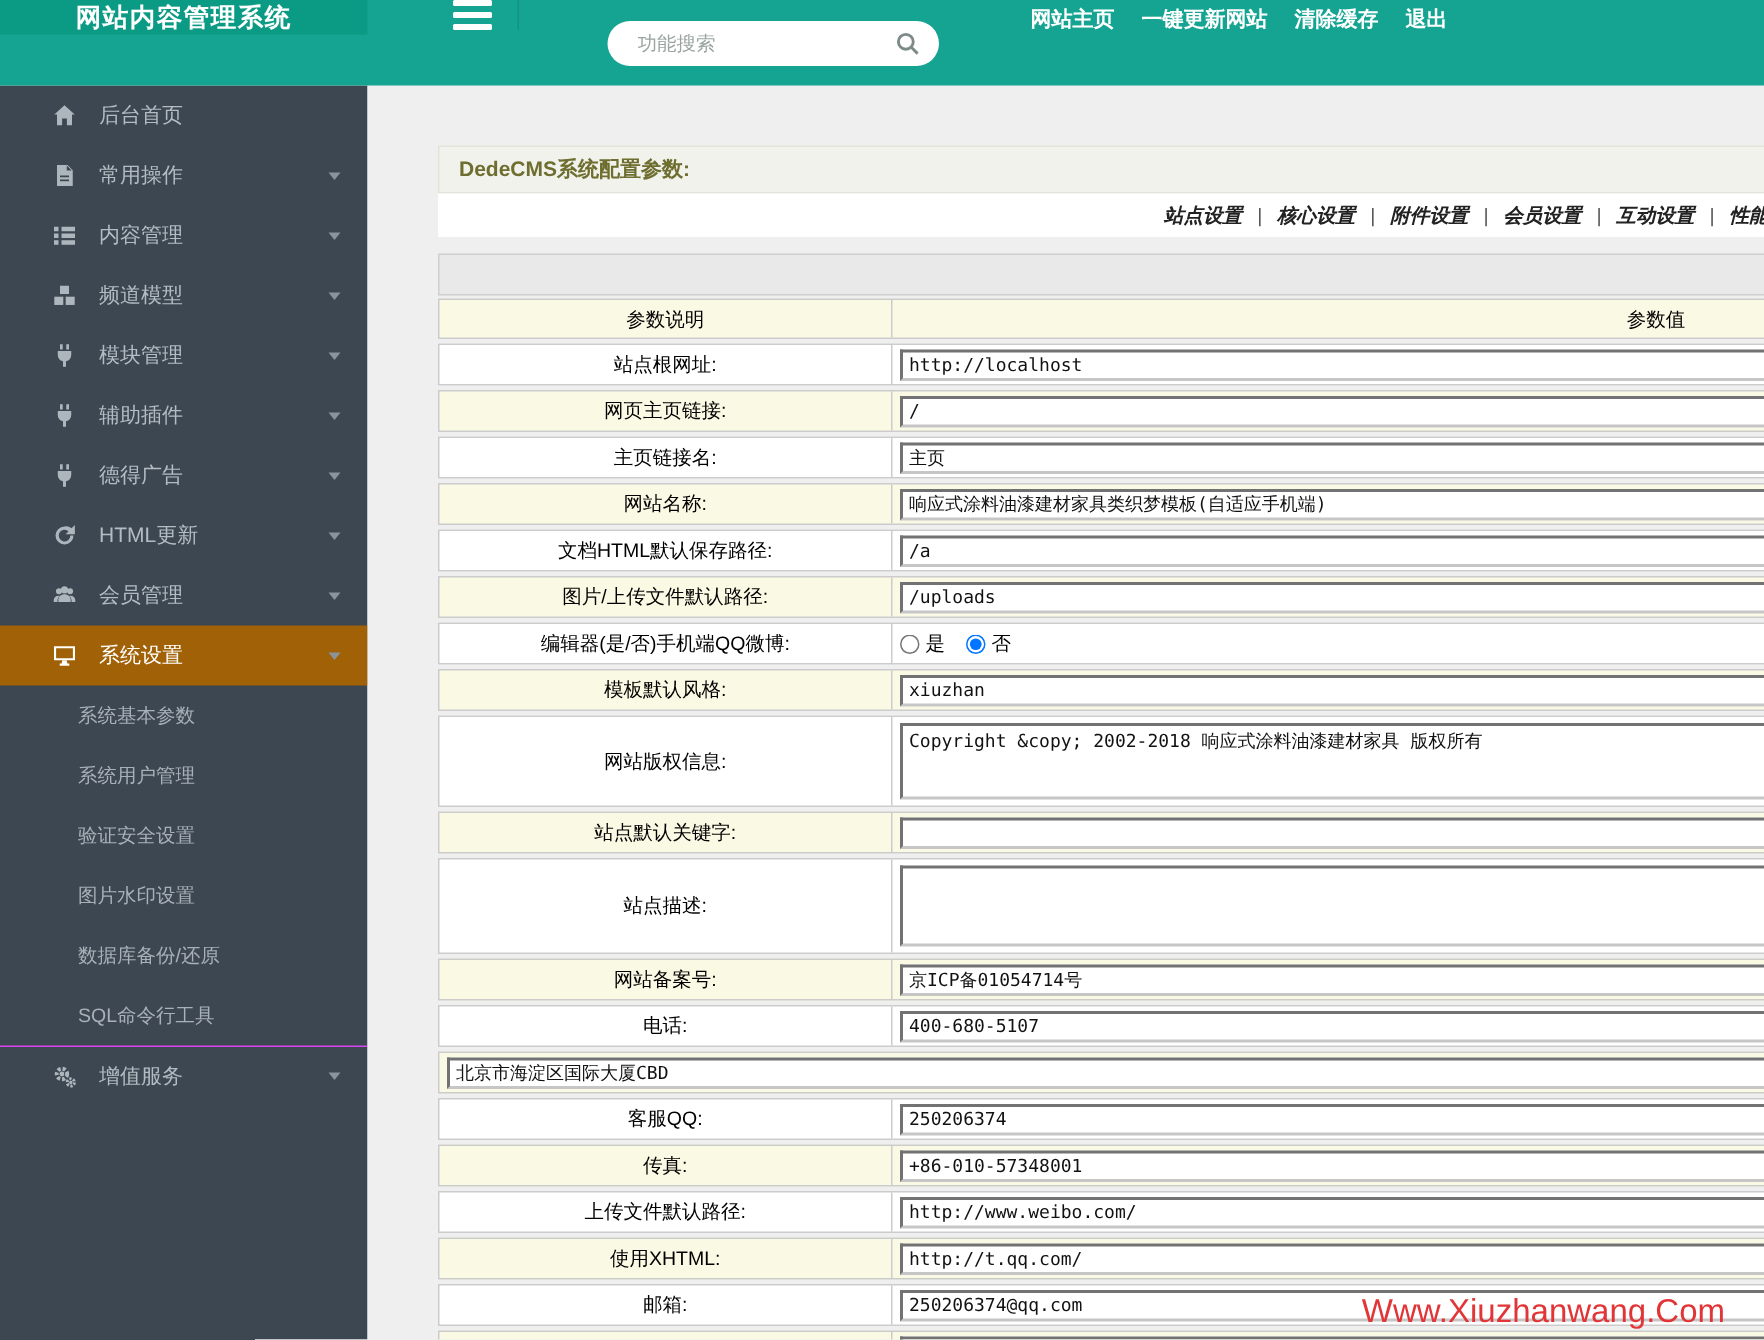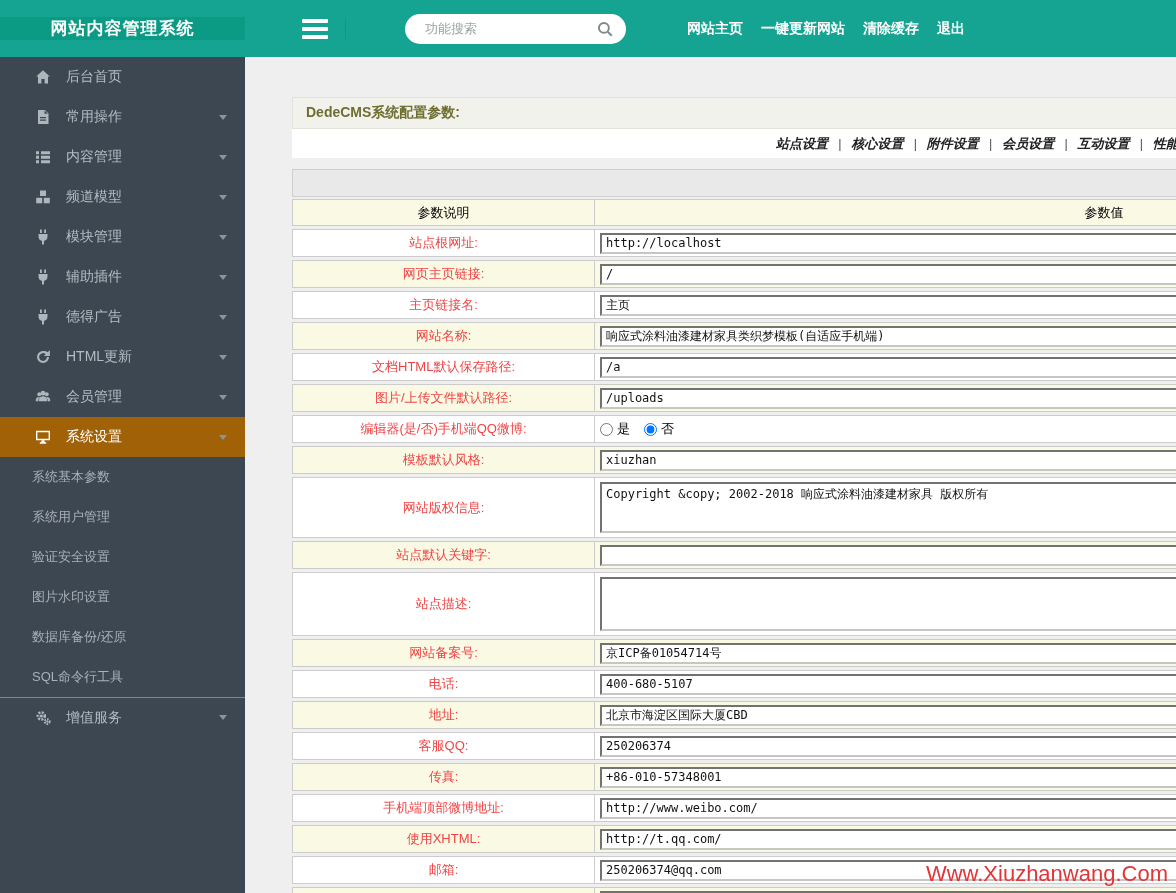--- a/index.html
+++ b/index.html
@@ -1,68 +1,68 @@
 <!DOCTYPE html>
 <html><head>
 <meta charset="utf-8">
 <style>
   * { margin:0; padding:0; box-sizing:border-box; }
   html,body { width:1176px; height:893px; overflow:hidden; }
   body { font-family:"Liberation Sans","DejaVu Sans",sans-serif; background:#efefef; position:relative; }
 
   
-  .topbar { position:absolute; top:0; left:0; width:1176px; height:57px; background:#15a492; display:flex; align-items:center; z-index:10;gap:39px; }
+  .topbar { position:absolute; top:0; left:0; width:1176px; height:57px; background:#15a492; display:flex; align-items:flex-start; z-index:10;gap:39px; }
   .logo { width:245px; background:#0b9b85; color:#fff; font-size:17px; font-weight:bold; display:flex; align-items:center; justify-content:center; letter-spacing:1px; }
   .burger-btn { width:62px; display:flex; align-items:center; justify-content:center; cursor:pointer; border-right:1px solid rgba(0,0,0,0.10); }
   .burger { display:flex; flex-direction:column; gap:4px; }
   .burger span { display:block; width:26px; height:4px; background:#fff; border-radius:1px; }
   .searchwrap { margin-left:20px; align-self:center; position:relative; }
   .search { width:221px; height:30px; border-radius:15px; border:none; background:#fff; padding:0 34px 0 20px; font-size:13px; color:#333; outline:none; }
   .search::placeholder { color:#9aa5a3; }
   .search-ic { position:absolute; right:12px; top:6px; width:18px; height:18px; color:#7c8a88; cursor:pointer; }
   .topnav { display:flex; align-items:center; margin-left:20px; gap:14px; }
   .topnav a { color:#fff; font-size:14px; font-weight:bold; text-decoration:none; padding:4px 2px; cursor:pointer; white-space:nowrap; }
 
   
   .sidebar { position:absolute; top:57px; left:0; width:245px; height:836px; background:#3d4751; color:#b3bcc3; }
   .side-item { height:40px; display:flex; align-items:center; padding:0 18px 0 34px; cursor:pointer; font-size:14px; position:relative; }
   .side-item .ic { width:18px; height:16px; margin-right:14px; color:#aeb6bd; flex:0 0 18px; }
   .side-item .lbl { flex:1; }
   .side-item .chev { width:0; height:0; border-left:4px solid transparent; border-right:4px solid transparent; border-top:5px solid #8b949c; margin-left:8px; }
   .side-item.active { background:#a16207; color:#fff; }
   .side-item.active .ic { color:#fff; }
-  .submenu .side-sub { height:40px; display:flex; align-items:center; padding-left:32px; font-size:13px; color:#a8b0b8; cursor:pointer; }
+  .submenu .side-sub { height:40px; display:flex; align-items:center; padding-left:52px; font-size:13px; color:#a8b0b8; cursor:pointer; }
   .side-item.footer-item { border-top:1px solid #d946ef; }
 
   
   .main { position:absolute; top:57px; left:245px; width:931px; height:836px; background:#efefef; padding:40px 0 0 47px; }
 
   .panel { width:1330px; }
   .panel-title { height:32px; background:#f2f2ed; border:1px solid #e3e3dc; display:flex; align-items:center; padding-left:13px; font-size:14px; font-weight:bold; color:#6e6e30; }
   .tabs-strip { height:29px; background:#ffffff; display:flex; align-items:center; white-space:nowrap; }
   .tabs { margin-left:484px; display:flex; align-items:center; }
   .tab { font-size:13px; color:#222; font-weight:bold; cursor:pointer;font-style:italic; }
   .tab + .tab::before { content:"|"; font-weight:normal; color:#555; margin:0 10px; }
 
   .toolbar-band { width:1322px; height:28px; background:#e9e9e9; border:1px solid #cfcfcf; margin-top:11px; }
 
   .ptable { width:1322px; margin-top:2px; }
   .thead { display:flex; height:27px; background:#faf9e4; border:1px solid #ccc; margin-bottom:3px; }
   .th1 { width:302px; border-right:1px solid #ccc; display:flex; align-items:center; justify-content:center; font-size:13px; color:#000; }
   .th2 { flex:1; display:flex; align-items:center; justify-content:center; font-size:13px; color:#000; }
   .trow { display:flex; min-height:28px; height:28px; border:1px solid #ccc; margin-bottom:3px; background:#fff; }
   .trow.cream { background:#faf9e4; }
-  .tlabel { width:302px; border-right:1px solid #ccc; display:flex; align-items:center; justify-content:center; font-size:13px; color:#ef4444; text-align:center; flex:0 0 302px; }
+  .tlabel { width:302px; border-right:1px solid #ccc; display:flex; align-items:center; justify-content:center; font-size:13px; color:#000000; text-align:center; flex:0 0 302px; }
   .tvalue { flex:1; display:flex; align-items:center; padding-left:5px; }
   .txt { width:944px; height:21px; border:2px inset #c6c6c6; background:#fff; font-family:"DejaVu Sans Mono","Liberation Mono",monospace; font-size:12px; color:#111; padding:1px 4px; outline:none; }
   textarea.txt { resize:none; height:50px; line-height:1.5; }
   .radio-label { display:flex; align-items:center; gap:4px; font-size:13px; color:#000; margin-right:14px; cursor:pointer; }
   .radio-label input { width:13px; height:13px; }
 
-  .watermark { position:fixed; right:8px; bottom:6px; font-size:22px; color:#e23537; z-index:50; }
+  .watermark { position:fixed; right:26px; bottom:6px; font-size:22px; color:#e23537; z-index:50; }
 </style>
 </head>
 <body>
 
 <div class="topbar">
   <div class="logo">网站内容管理系统</div>
   <div class="burger-btn">
     <div class="burger">
         <span></span>
         <span></span>
@@ -278,39 +278,38 @@
             <input type="text" class="txt" value="京ICP备01054714号" style="">
           </div>
         </div>
         <div class="trow">
           <div class="tlabel">电话:</div>
           <div class="tvalue">
             <input type="text" class="txt" value="400-680-5107" style="">
           </div>
         </div>
         <div class="trow cream">
-          <div class="tlabel">地址:</div>
           <div class="tvalue">
             <input type="text" class="txt" value="北京市海淀区国际大厦CBD" style="">
           </div>
         </div>
         <div class="trow">
           <div class="tlabel">客服QQ:</div>
           <div class="tvalue">
             <input type="text" class="txt" value="250206374" style="">
           </div>
         </div>
         <div class="trow cream">
           <div class="tlabel">传真:</div>
           <div class="tvalue">
             <input type="text" class="txt" value="+86-010-57348001" style="">
           </div>
         </div>
         <div class="trow">
-          <div class="tlabel">手机端顶部微博地址:</div>
+          <div class="tlabel">上传文件默认路径:</div>
           <div class="tvalue">
             <input type="text" class="txt" value="http://www.weibo.com/" style="">
           </div>
         </div>
         <div class="trow cream">
           <div class="tlabel">使用XHTML:</div>
           <div class="tvalue">
             <input type="text" class="txt" value="http://t.qq.com/" style="">
           </div>
         </div>

